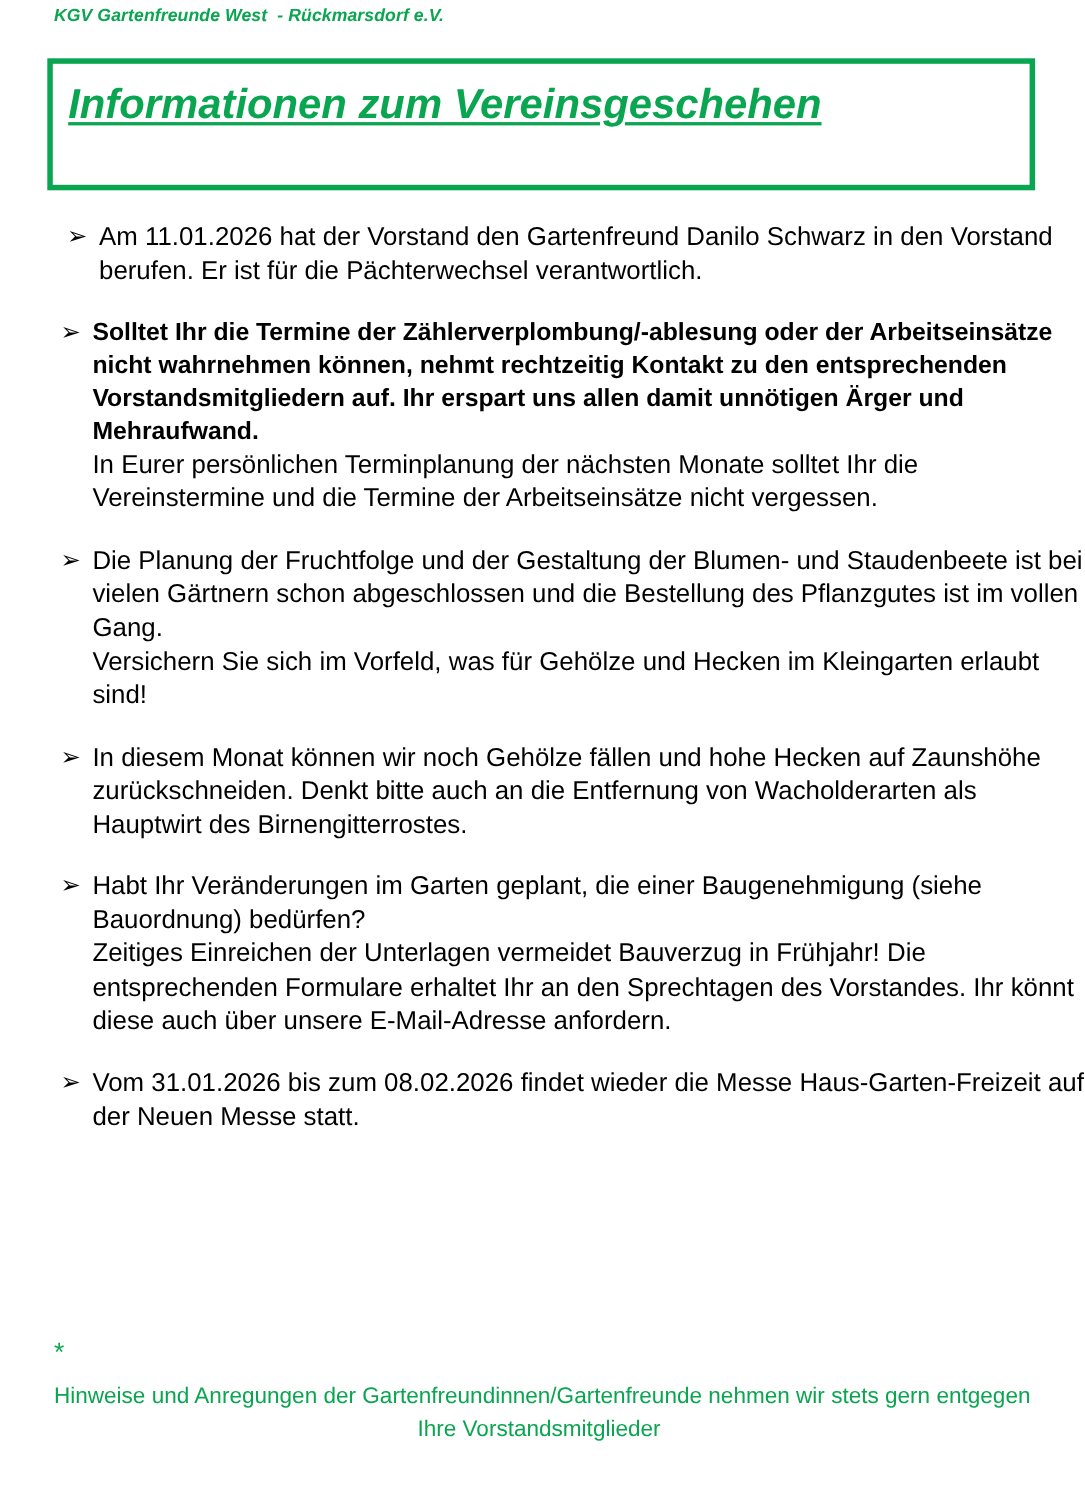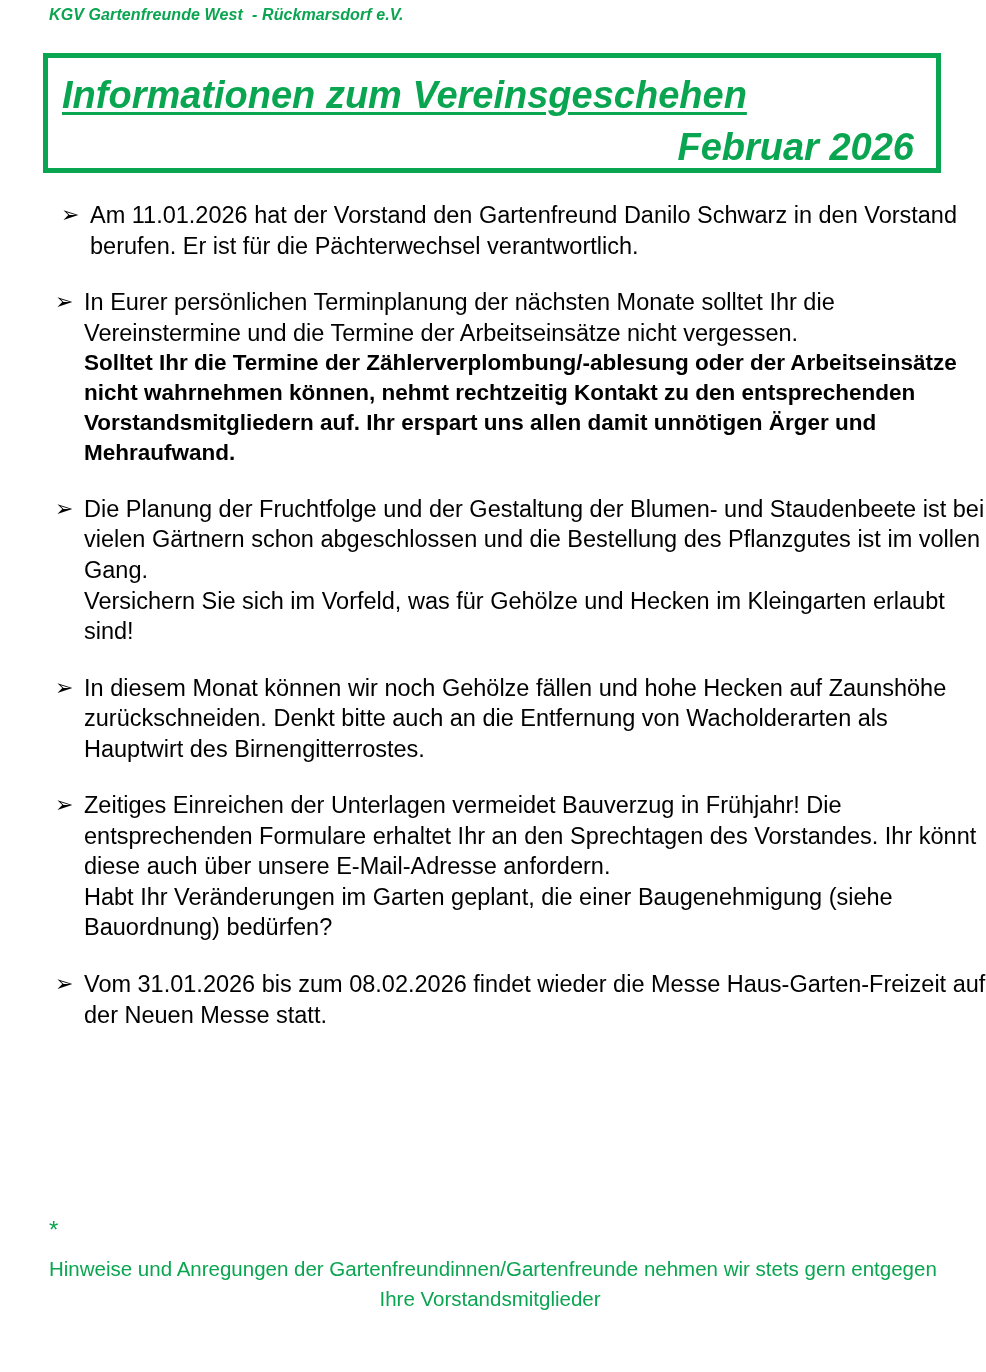--- a/index.html
+++ b/index.html
@@ -145,47 +145,46 @@
 </head>
 <body>
 
 <div class="page">
 
   <div class="club-header">KGV Gartenfreunde West  - Rückmarsdorf e.V.</div>
 
   <div class="title-box">
     <div class="title-inner">
       <div class="title-line title-line-1">Informationen zum Vereinsgeschehen</div>
-      <div class="title-line title-line-2">Februar 2026</div>
     </div>
   </div>
 
   <div class="content" id="bullet-container">
       <div class="bullet-item first-item">
         <span class="bullet-mark">➢</span>
         <p class="para">Am 11.01.2026 hat der Vorstand den Gartenfreund Danilo Schwarz in den Vorstand berufen. Er ist für die Pächterwechsel verantwortlich.</p>
       </div>
       <div class="bullet-item">
         <span class="bullet-mark">➢</span>
+        <p class="para bold">Solltet Ihr die Termine der Zählerverplombung/-ablesung oder der Arbeitseinsätze nicht wahrnehmen können, nehmt rechtzeitig Kontakt zu den entsprechenden Vorstandsmitgliedern auf. Ihr erspart uns allen damit unnötigen Ärger und Mehraufwand.</p>
         <p class="para">In Eurer persönlichen Terminplanung der nächsten Monate solltet Ihr die Vereinstermine und die Termine der Arbeitseinsätze nicht vergessen.</p>
-        <p class="para bold">Solltet Ihr die Termine der Zählerverplombung/-ablesung oder der Arbeitseinsätze nicht wahrnehmen können, nehmt rechtzeitig Kontakt zu den entsprechenden Vorstandsmitgliedern auf. Ihr erspart uns allen damit unnötigen Ärger und Mehraufwand.</p>
       </div>
       <div class="bullet-item">
         <span class="bullet-mark">➢</span>
         <p class="para">Die Planung der Fruchtfolge und der Gestaltung der Blumen- und Staudenbeete ist bei vielen Gärtnern schon abgeschlossen und die Bestellung des Pflanzgutes ist im vollen Gang.</p>
         <p class="para">Versichern Sie sich im Vorfeld, was für Gehölze und Hecken im Kleingarten erlaubt sind!</p>
       </div>
       <div class="bullet-item">
         <span class="bullet-mark">➢</span>
         <p class="para">In diesem Monat können wir noch Gehölze fällen und hohe Hecken auf Zaunshöhe zurückschneiden. Denkt bitte auch an die Entfernung von Wacholderarten als Hauptwirt des Birnengitterrostes.</p>
       </div>
       <div class="bullet-item">
         <span class="bullet-mark">➢</span>
+        <p class="para">Habt Ihr Veränderungen im Garten geplant, die einer Baugenehmigung (siehe Bauordnung) bedürfen?</p>
         <p class="para">Zeitiges Einreichen der Unterlagen vermeidet Bauverzug in Frühjahr! Die entsprechenden Formulare erhaltet Ihr an den Sprechtagen des Vorstandes. Ihr könnt diese auch über unsere E-Mail-Adresse anfordern.</p>
-        <p class="para">Habt Ihr Veränderungen im Garten geplant, die einer Baugenehmigung (siehe Bauordnung) bedürfen?</p>
       </div>
       <div class="bullet-item">
         <span class="bullet-mark">➢</span>
         <p class="para">Vom 31.01.2026 bis zum 08.02.2026 findet wieder die Messe Haus-Garten-Freizeit auf der Neuen Messe statt.</p>
       </div>
     </div>
 
   <div class="footer">
     <div class="star-line">*</div>
     <div class="footer-text">

